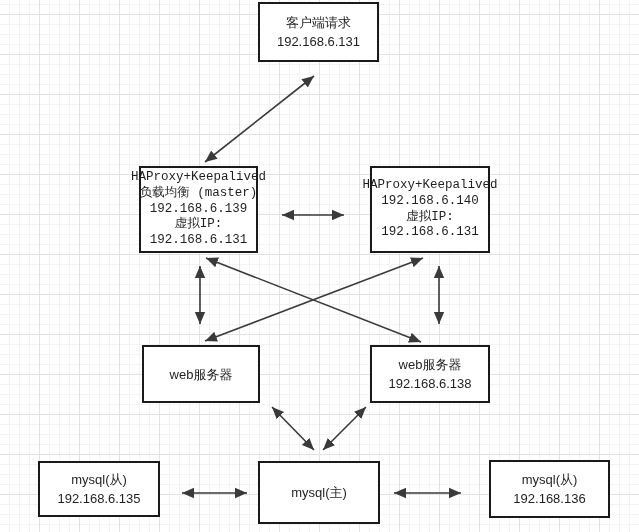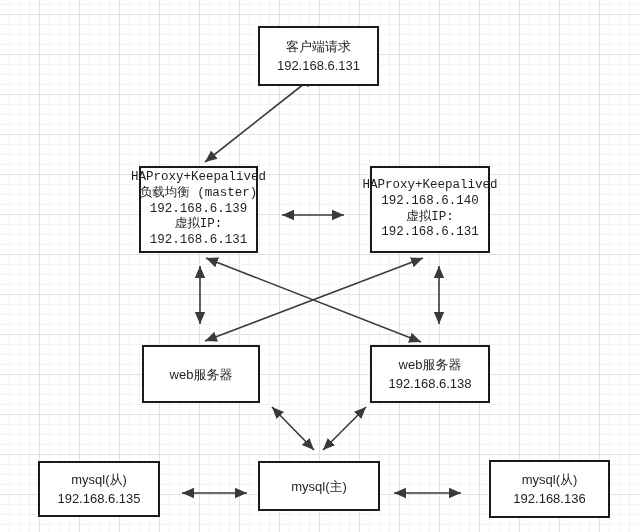--- a/index.html
+++ b/index.html
@@ -54,21 +54,21 @@
     <line x1="200" y1="266" x2="200" y2="324" marker-start="url(#ah)" marker-end="url(#ah)"></line>
     <line x1="439" y1="266" x2="439" y2="324" marker-start="url(#ah)" marker-end="url(#ah)"></line>
     <line x1="206" y1="258" x2="421" y2="342" marker-start="url(#ah)" marker-end="url(#ah)"></line>
     <line x1="423" y1="258" x2="205" y2="341" marker-start="url(#ah)" marker-end="url(#ah)"></line>
     <line x1="272" y1="407" x2="314" y2="450" marker-start="url(#ah)" marker-end="url(#ah)"></line>
     <line x1="366" y1="407" x2="323" y2="450" marker-start="url(#ah)" marker-end="url(#ah)"></line>
     <line x1="182" y1="493" x2="247" y2="493" marker-start="url(#ah)" marker-end="url(#ah)"></line>
     <line x1="394" y1="493" x2="461" y2="493" marker-start="url(#ah)" marker-end="url(#ah)"></line>
   </svg>
 
-  <div class="node node-sm" style="left:258px;top:26px;width:121px;height:60px;">
+  <div class="node node-sm" style="left:258px;top:2px;width:121px;height:60px;">
     <div class="line">客户端请求</div>
     <div class="line">192.168.6.131</div>
   </div>
 
   <div class="node node-lg" style="left:139px;top:166px;width:119px;height:87px;">
     <div class="line">HAProxy+Keepalived</div>
     <div class="line">负载均衡 (master)</div>
     <div class="line">192.168.6.139</div>
     <div class="line">虚拟IP:</div>
     <div class="line">192.168.6.131</div>
@@ -88,21 +88,21 @@
   <div class="node node-sm" style="left:370px;top:345px;width:120px;height:58px;">
     <div class="line">web服务器</div>
     <div class="line">192.168.6.138</div>
   </div>
 
   <div class="node node-sm" style="left:38px;top:461px;width:122px;height:56px;">
     <div class="line">mysql(从)</div>
     <div class="line">192.168.6.135</div>
   </div>
 
-  <div class="node node-sm" style="left:258px;top:461px;width:122px;height:50px;text-align:center;">
+  <div class="node node-sm" style="left:258px;top:461px;width:122px;height:63px;text-align:center;">
     <div class="line">mysql(主)</div>
   </div>
 
   <div class="node node-sm" style="left:489px;top:460px;width:121px;height:58px;">
     <div class="line">mysql(从)</div>
     <div class="line">192.168.136</div>
   </div>
 
 </div>
 

